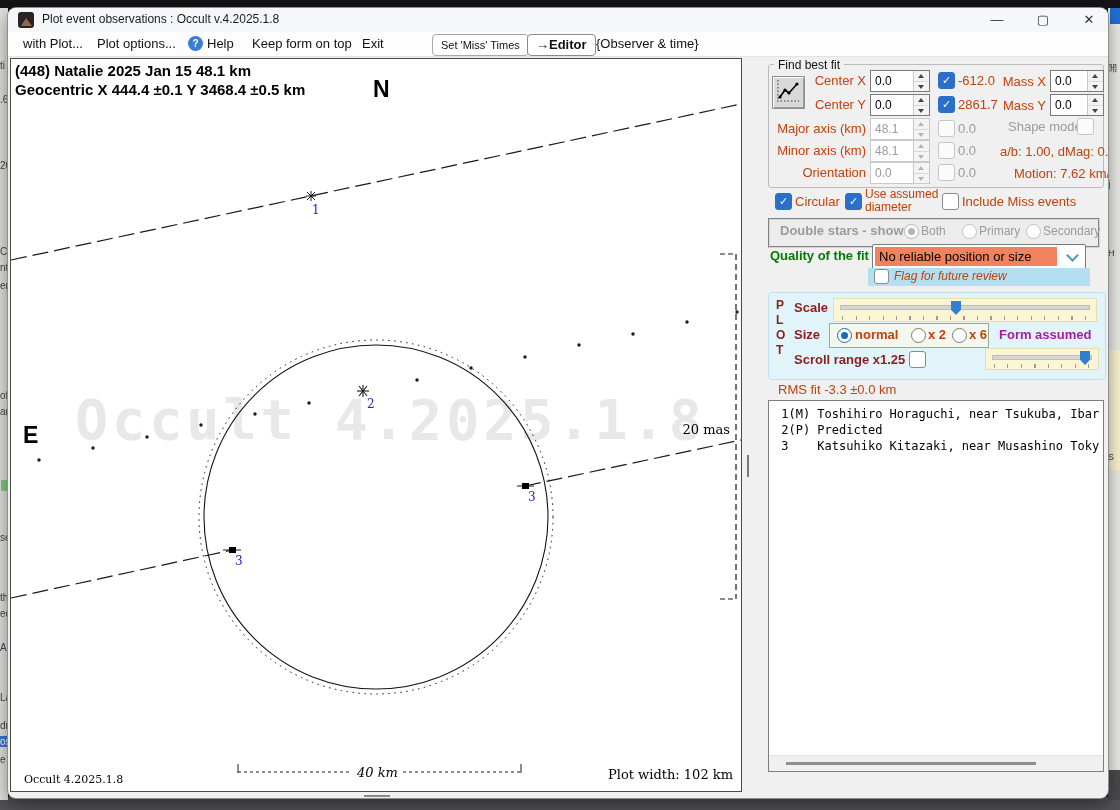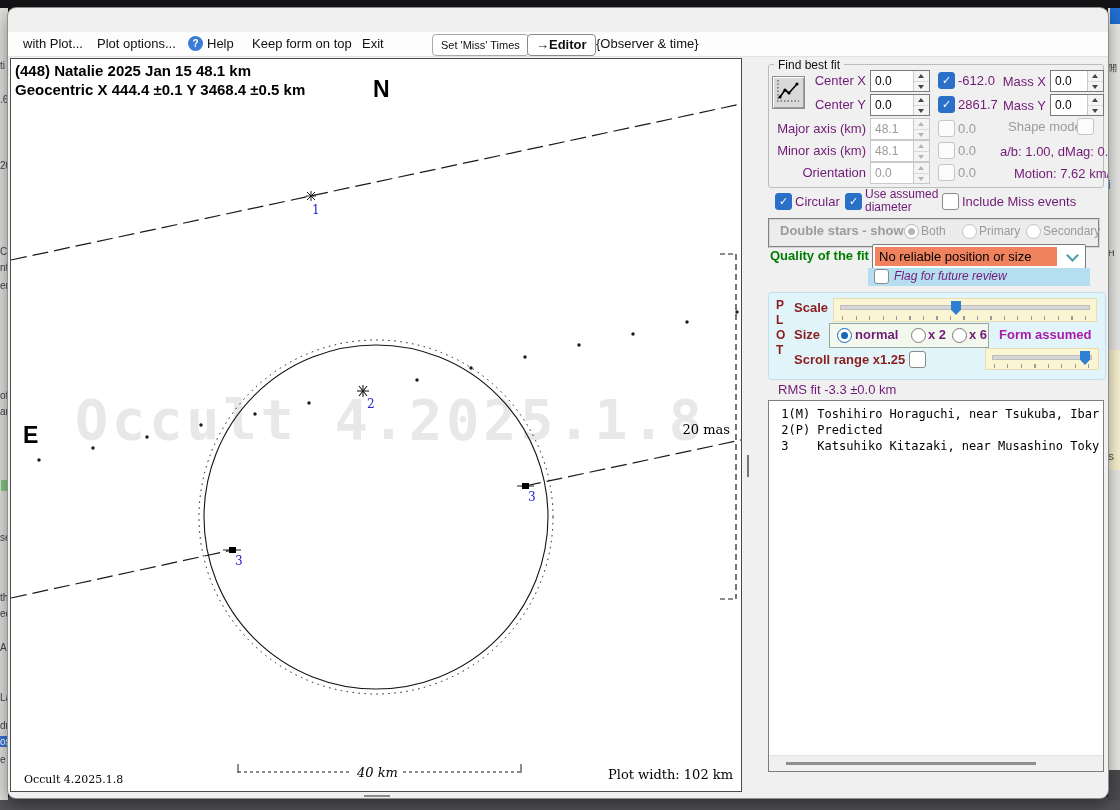--- a/index.html
+++ b/index.html
@@ -33,21 +33,21 @@
   .menu-item{position:absolute;top:4px;font-size:13px;color:#111;}
   #help-icon{position:absolute;left:180px;top:4px;width:15px;height:15px;border-radius:50%;
              background:#3a7bd5;color:#fff;font-size:10px;font-weight:bold;text-align:center;line-height:15px;}
   .menu-btn{position:absolute;top:2px;height:20px;background:#fff;border:1px solid #a9a9a9;border-radius:4px;
             font-size:11px;color:#111;text-align:center;line-height:20px;padding:0 8px;}
   #editor-btn{font-weight:bold;font-size:13px;border-color:#8a8a8a;}
 
   
   #canvas{left:2px;top:50px;width:730px;height:732px;background:#fff;border:1px solid #4a4a4a;}
   
-  .lbl{position:absolute;font-size:13px;color:#701a75;white-space:nowrap;}
+  .lbl{position:absolute;font-size:13px;color:#c2410c;white-space:nowrap;}
   .lbl-r{text-align:right;}
   .dis{color:#9b9b9b!important;}
   .groupbox{position:absolute;border:1px solid #bcbcbc;border-radius:3px;}
   .grouplabel{position:absolute;background:#f0f0f0;padding:0 4px;font-size:12px;color:#111;}
   
   .spin{position:absolute;height:20px;background:#fff;border:1px solid #7a7a7a;display:flex;}
   .spin.off{border-color:#c9c9c9;}
   .spin .spin-val{flex:1;font-size:12px;padding:3px 0 0 4px;color:#000;}
   .spin.off .spin-val{color:#9b9b9b;}
   .spin .spin-btns{width:15px;border-left:1px solid #c9c9c9;display:flex;flex-direction:column;}
@@ -135,20 +135,29 @@
     <span class="frag" style="top:54px">開</span>
     <span class="frag" style="top:170px;color:#1f6fd0;font-size:12px">i</span>
     <span class="frag" style="top:240px">H</span>
     <div class="cream-block"></div>
     <span class="frag" style="top:444px">S</span>
     <div class="dark-block"></div>
   </div>
 
   <div class="abs" id="win">
 
+    <div class="abs" id="titlebar">
+      <div class="abs" id="app-icon">
+          <i></i>
+        </div>
+      <div class="abs" id="title-text">Plot event observations : Occult v.4.2025.1.8</div>
+      <div class="abs winbtn" style="left:974px">—</div>
+      <div class="abs winbtn" style="left:1020px">▢</div>
+      <div class="abs winbtn" style="left:1066px">✕</div>
+    </div>
 
     <div class="abs" id="menubar">
       <span class="menu-item" style="left:15px">with Plot...</span>
       <span class="menu-item" style="left:89px">Plot options...</span>
       <span id="help-icon">?</span>
       <span class="menu-item" style="left:199px">Help</span>
       <span class="menu-item" style="left:244px">Keep form on top</span>
       <span class="menu-item" style="left:354px">Exit</span>
       <span class="menu-btn" style="left:424px">Set 'Miss' Times</span>
       <span class="menu-btn" id="editor-btn" style="left:519px">→Editor</span>

